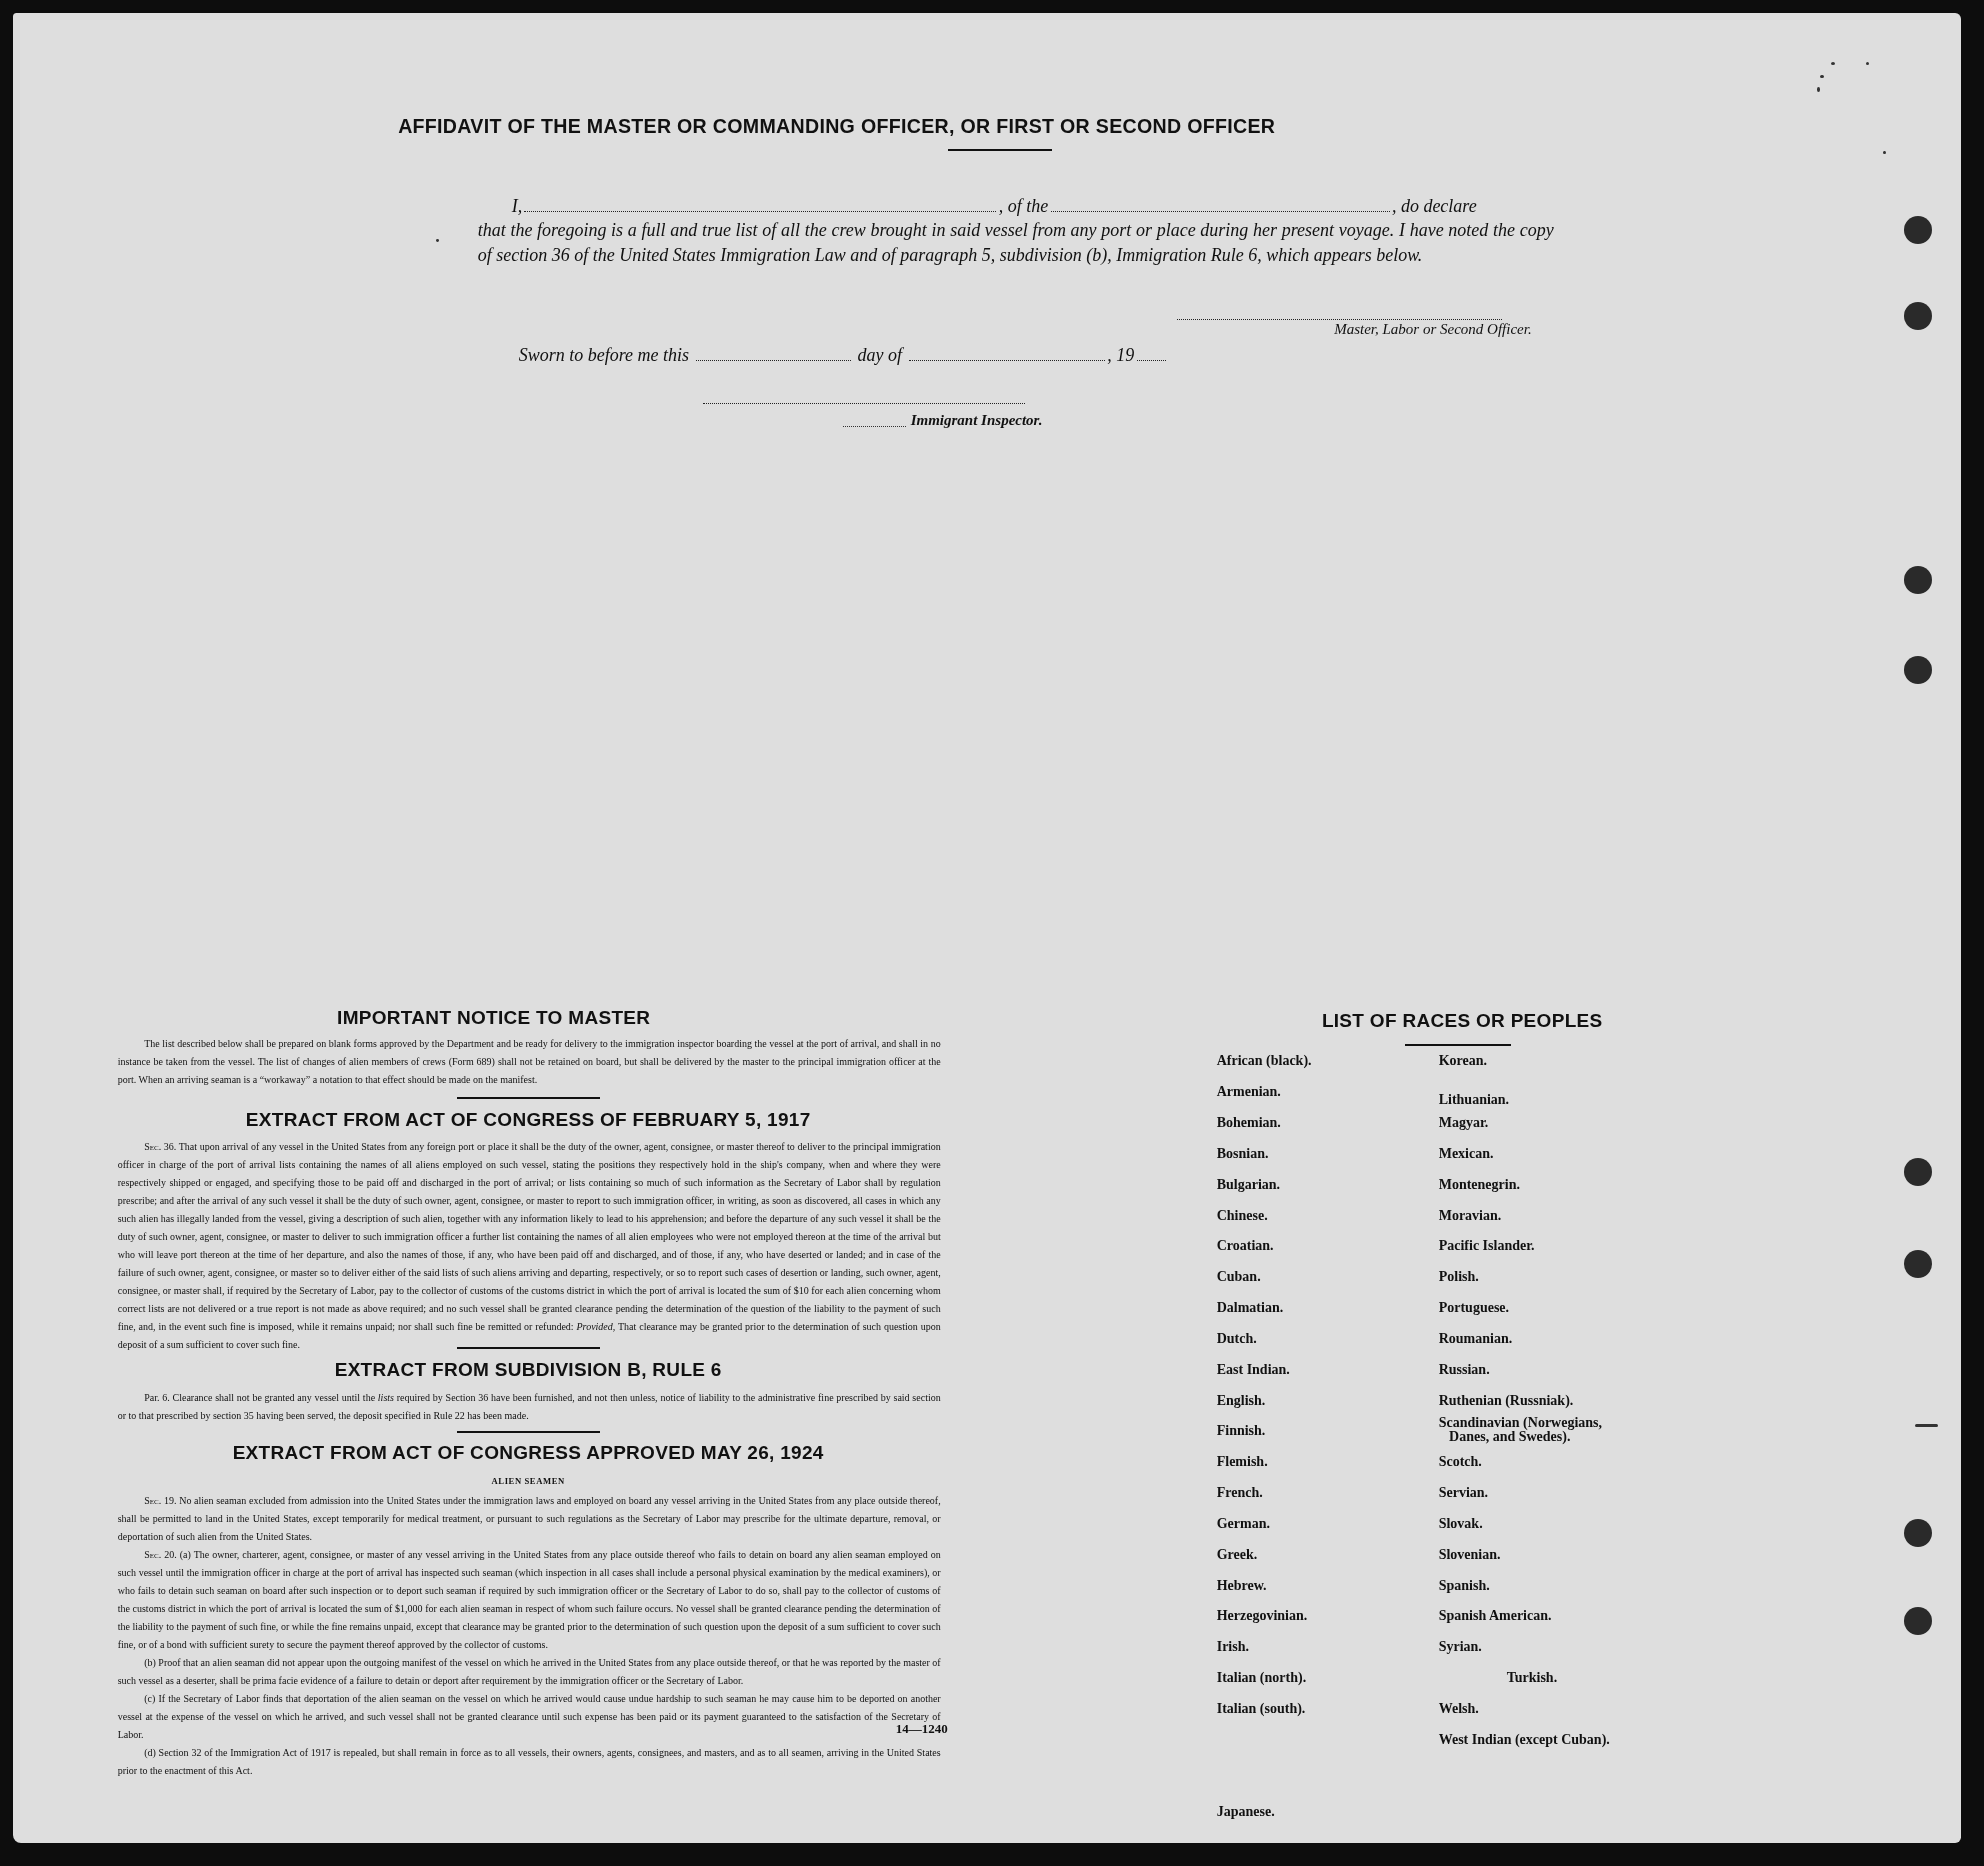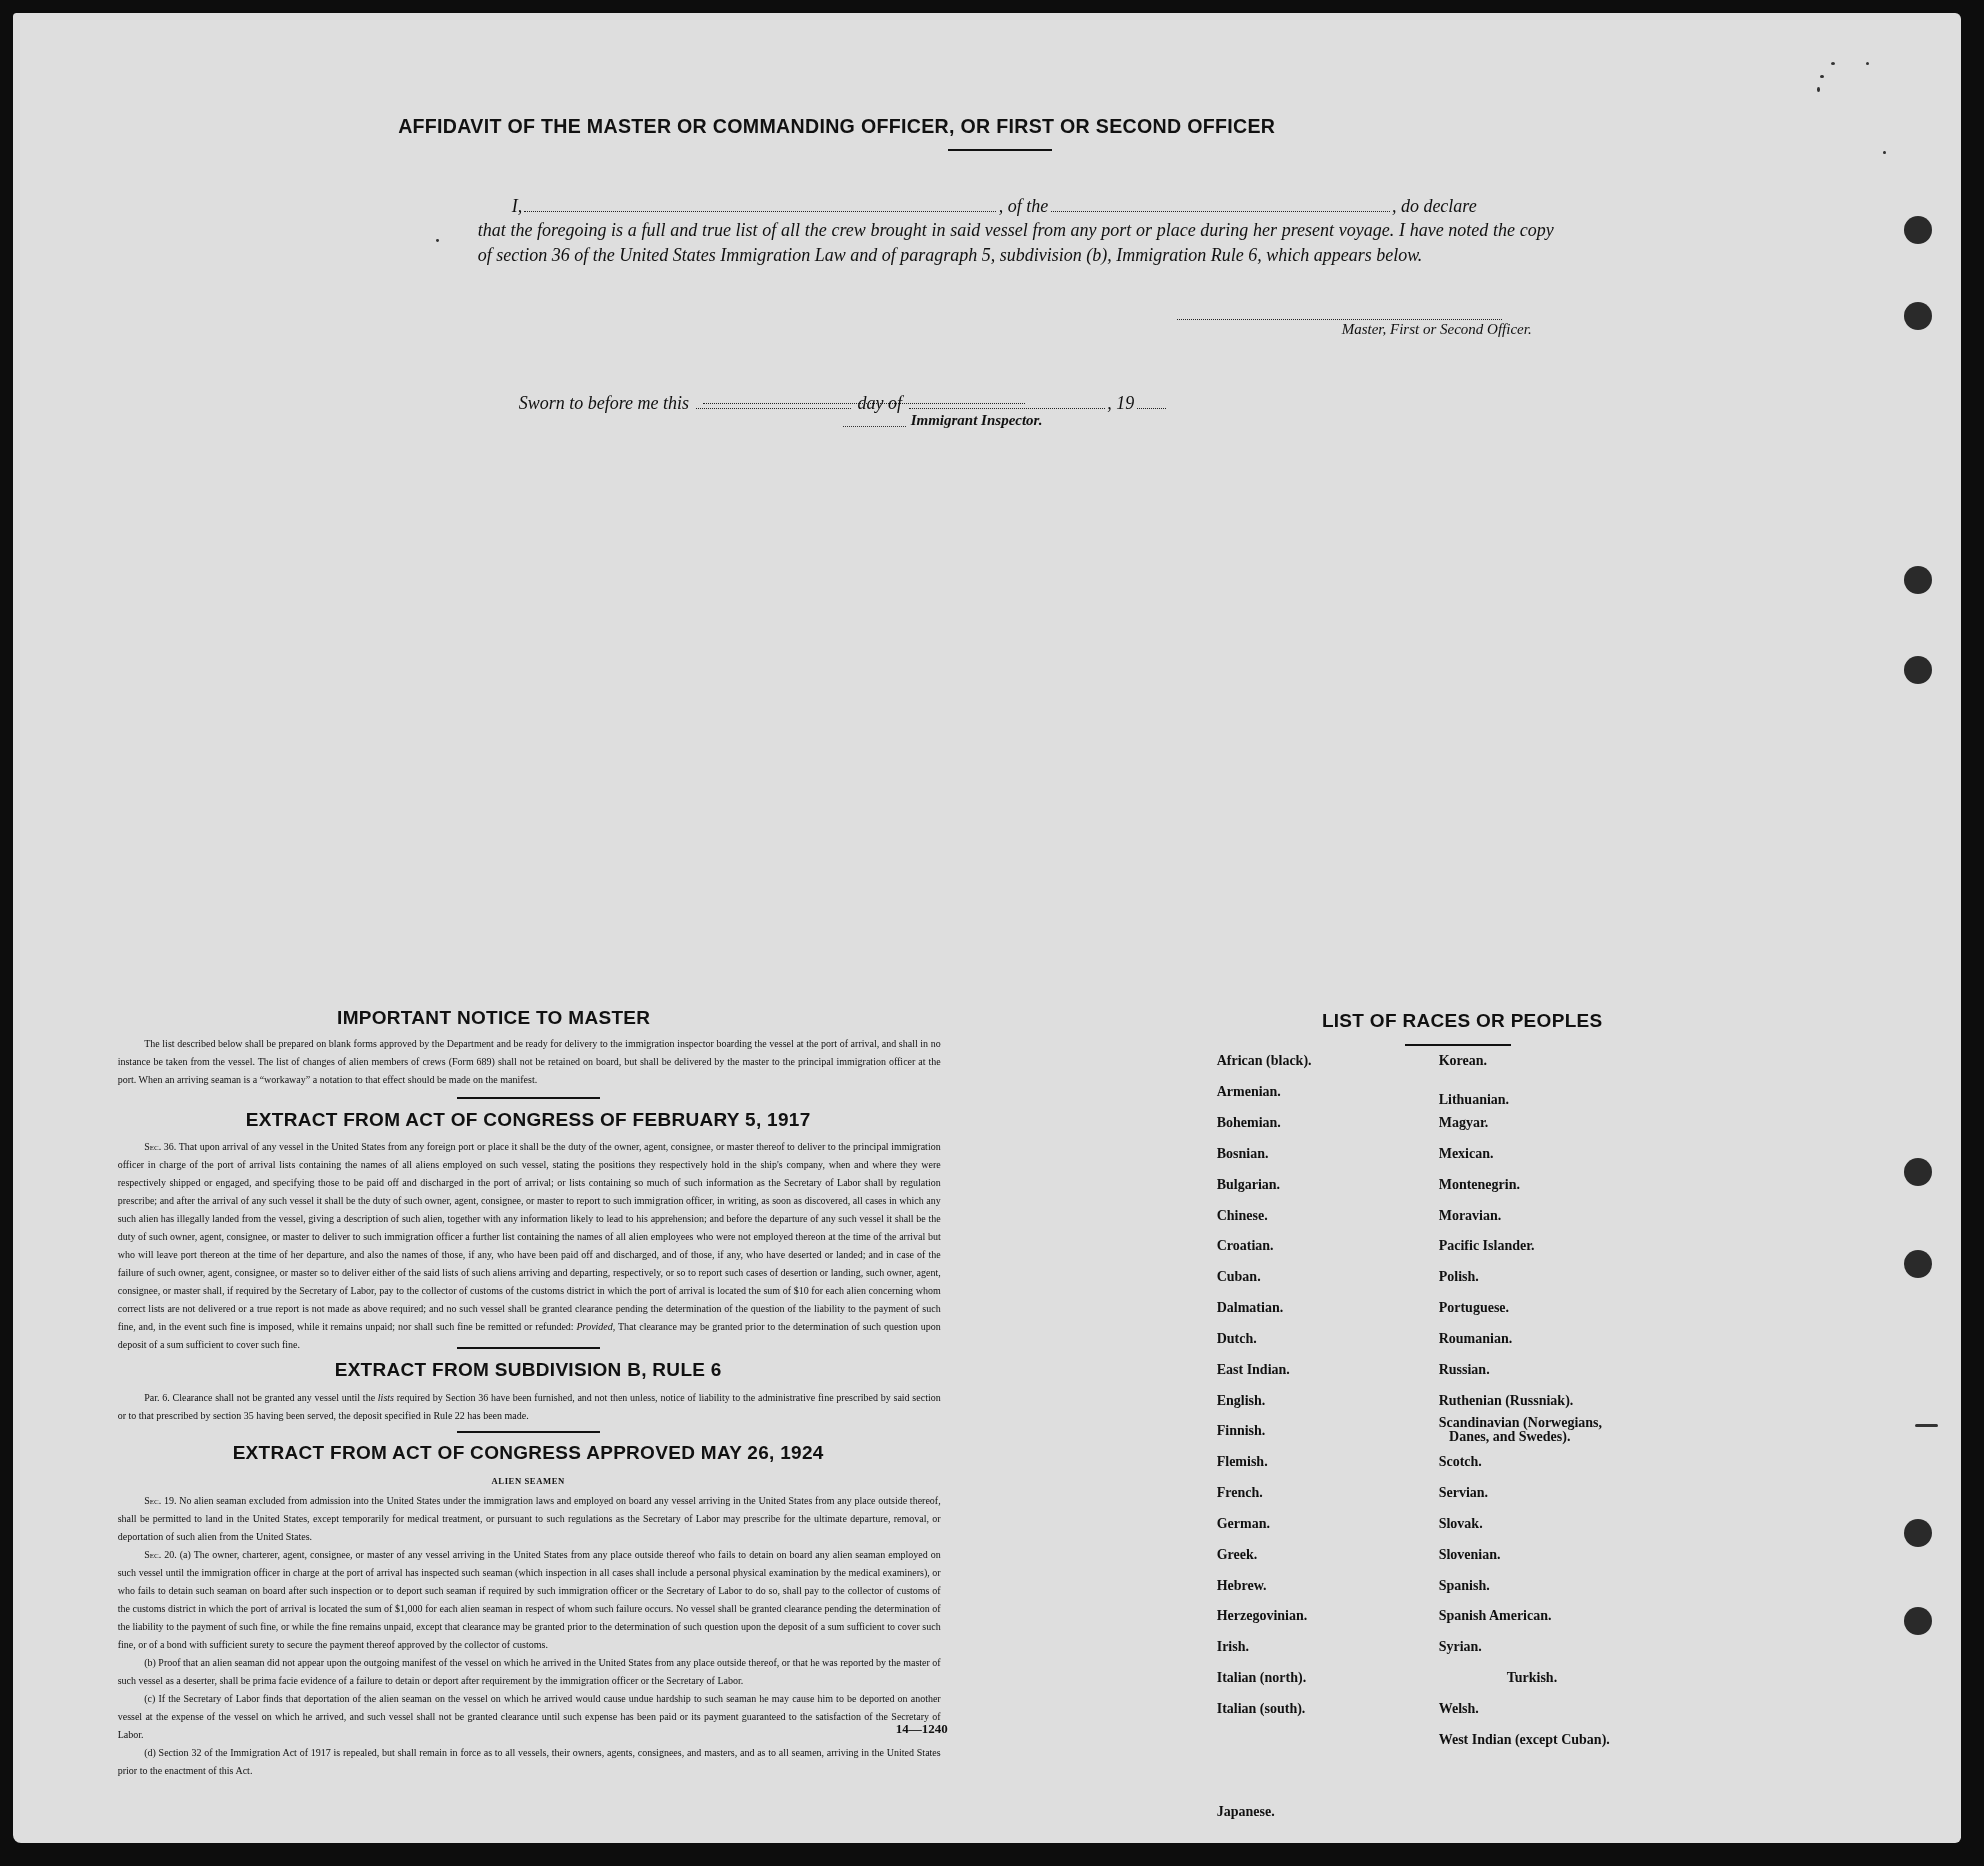--- a/index.html
+++ b/index.html
@@ -16,21 +16,21 @@
   .rule { position: absolute; height: 2.3px; background: #111; }
   .dots { display: inline-block; border-bottom: 1.7px dotted #222; vertical-align: baseline; height: 0; margin: 0 2.3px; }
   .ital { font-style: italic; font-size: 18px; line-height: 25px; }
 
   
   #aff-title { left: 0; width: 1648px; top: 102px; text-align: center; font-size: 19.6px; }
   #aff-p1 { left: 499px; top: 181px; width: 1041px; }
   #aff-body { left: 419px; top: 205px; width: 1122px; text-align: justify; }
   #sig-line { left: 1164px; top: 306px; width: 325px; border-bottom: 1.7px dotted #222; }
   #sig-caption { left: 1151px; top: 308px; width: 368px; text-align: right; font-size: 15px; font-style: italic; }
-  #sworn { left: 506px; top: 330px; margin-top: 48px; }
+  #sworn { left: 506px; top: 330px; }
   #insp-line { left: 690px; top: 390px; width: 322px; border-bottom: 1.7px dotted #222; }
   #insp-caption { left: 828px; top: 399px; font-size: 15px; font-style: italic; font-weight: bold; }
 
   
   .h2 { position: absolute; text-align: center; font-size: 19px; }
   .small { position: absolute; font-size: 10px; line-height: 18px; text-align: justify; font-weight: normal; }
   .small p { margin: 0; text-indent: 26.5px; }
   .sc { font-variant: small-caps; }
 
   #notice-title { left: 104px; width: 754px; top: 994px; }
@@ -69,21 +69,21 @@
   <div id="aff-p1" class="abs ital" style="display:flex; align-items:baseline; white-space:nowrap;">
     <span>I,</span>
     <span class="dots" style="width:472px;"></span>
     <span>, of the</span>
     <span class="dots" style="width:339px;"></span>
     <span>, do declare</span>
   </div>
   <div id="aff-body" class="abs ital" style="padding-left:46px; width:1076px;">that the foregoing is a full and true list of all the crew brought in said vessel from any port or place during her present voyage.  I have noted the copy of section 36 of the United States Immigration Law and of paragraph 5, subdivision (b), Immigration Rule 6, which appears below.</div>
 
   <div id="sig-line" class="abs"></div>
-  <div id="sig-caption" class="abs">Master, First or Second Officer.</div>
+  <div id="sig-caption" class="abs">Master, Labor or Second Officer.</div>
 
   <div id="sworn" class="abs ital" style="white-space:nowrap;">
     <span>Sworn to before me this</span>
     <span class="dots" style="width:155px;"></span>
     <span>day of</span>
     <span class="dots" style="width:196px;"></span><span>, 19</span><span class="dots" style="width:29px;"></span>
   </div>
 
   <div id="insp-line" class="abs"></div>
   <div class="abs" style="left:830px; top:413px; width:63px; border-bottom:1.7px dotted #333;"></div>

